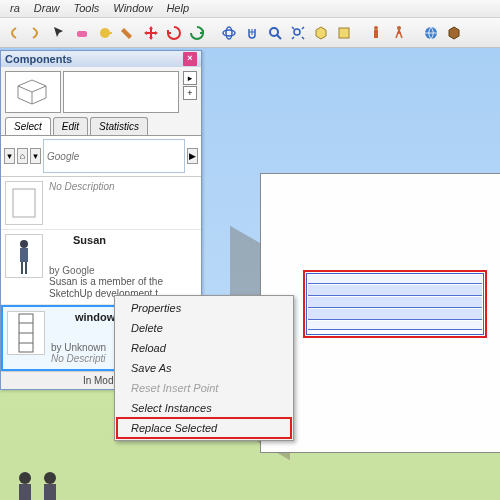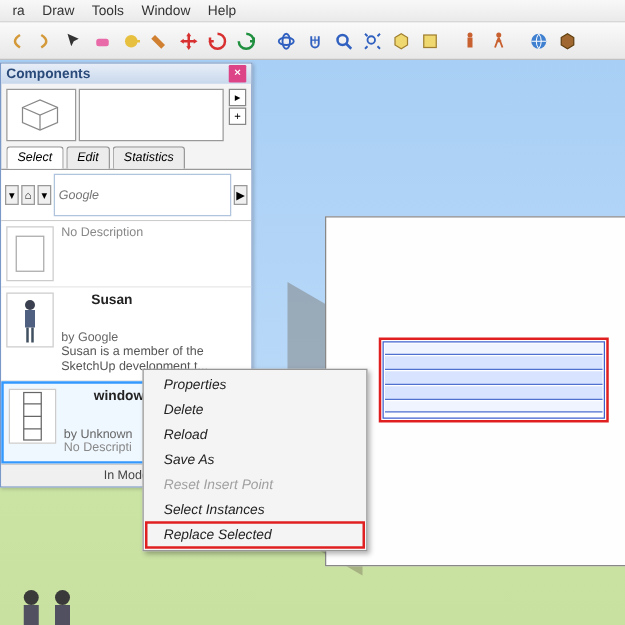--- a/index.html
+++ b/index.html
@@ -1,17 +1,17 @@
 <!DOCTYPE html>
 <html><head>
 <meta charset="utf-8">
 <style>
 * { margin:0; padding:0; box-sizing:border-box; font-family:Tahoma,Arial,sans-serif; font-size:11px; }
 body { width:500px; height:500px; overflow:hidden; background:#f0f0f0; position:relative; }
-.menubar { height:18px; background:linear-gradient(#f8f8f8,#eaeaea); display:flex; align-items:center; padding:0 4px; gap:2px; border-bottom:1px solid #d0d0d0; }
+.menubar { height:18px; background:linear-gradient(#f8f8f8,#eaeaea); display:flex; align-items:flex-start; padding:0 4px; gap:2px; border-bottom:1px solid #d0d0d0;font-style:italic; }
 .menubar span { padding:2px 6px; color:#333; }
 .toolbar { height:30px; background:linear-gradient(#fafafa,#e8e8e8); display:flex; align-items:center; padding:0 2px; gap:1px; border-bottom:1px solid #c0c0c0; }
 .toolicon { width:22px; height:22px; display:flex; align-items:center; justify-content:center; border:1px solid transparent; border-radius:2px; }
 .toolicon svg { width:18px; height:18px; }
 .viewport { position:absolute; top:48px; left:0; right:0; bottom:0; background:linear-gradient(#a8cff5 0%,#b8d8f8 55%,#cde8a8 55%,#c8e0a0 100%); }
 .model-building { position:absolute; left:260px; top:125px; width:290px; height:280px; background:#fefefe; border:1px solid #888; }
 .shadow { position:absolute; left:230px; top:195px; width:60px; height:200px; background:rgba(100,90,70,0.35); transform:skewY(30deg); }
 .highlight-box { position:absolute; left:303px; top:222px; width:184px; height:68px; border:2px solid #e02020; }
 .window-group { position:absolute; left:306px; top:225px; width:178px; height:62px; border:1px solid #4060d0; }
 .wg-row { height:9px; background:#f0f4ff; border-bottom:1px solid #5070d0; margin:1px; }
@@ -32,21 +32,21 @@
 .searchrow .sbtn { width:18px; height:16px; border:1px solid #999; background:#f0f0f0; text-align:center; font-size:9px; line-height:14px; }
 .searchrow input { flex:1; height:16px; border:1px solid #b0c4de; padding:16px 3px; font-style:italic; color:#888; font-size:10px; }
 .component-list { background:#fff; }
 .comp-item { display:flex; padding:4px; border-bottom:1px solid #e8e8e8; gap:6px; }
 .comp-item.selected { border:2px solid #3399ff; background:#f0f8ff; }
 .comp-thumb { width:38px; height:44px; background:#fff; border:1px solid #ccc; flex-shrink:0; display:flex; align-items:center; justify-content:center; }
 .comp-info { flex:1; overflow:hidden; }
 .comp-name { font-weight:bold; color:#222;margin-left:24px; }
 .comp-meta { color:#666; font-size:10px;margin-top:19px; }
 .comp-desc { color:#555; font-size:10px; line-height:1.2; }
-.comp-item.nodesc .comp-desc { color:#888; }
+.comp-item.nodesc .comp-desc { font-style:italic; color:#888; }
 .footer { padding:3px 6px; background:#f0f0f0; border-top:1px solid #ccc; font-size:10px; color:#444; text-align:center; }
 .contextmenu { position:absolute; left:114px; top:295px; width:180px; background:#f4f4f4; border:1px solid #979797; box-shadow:2px 2px 4px rgba(0,0,0,0.3); padding:2px;font-style:italic; }
 .ctx-item { padding:4px 14px; color:#222; }
 .ctx-item.disabled { color:#a0a0a0; }
 .ctx-item.highlighted { outline:2px solid #e02020; outline-offset:-1px; }
 </style>
 </head>
 <body>
 
 <div class="menubar">

